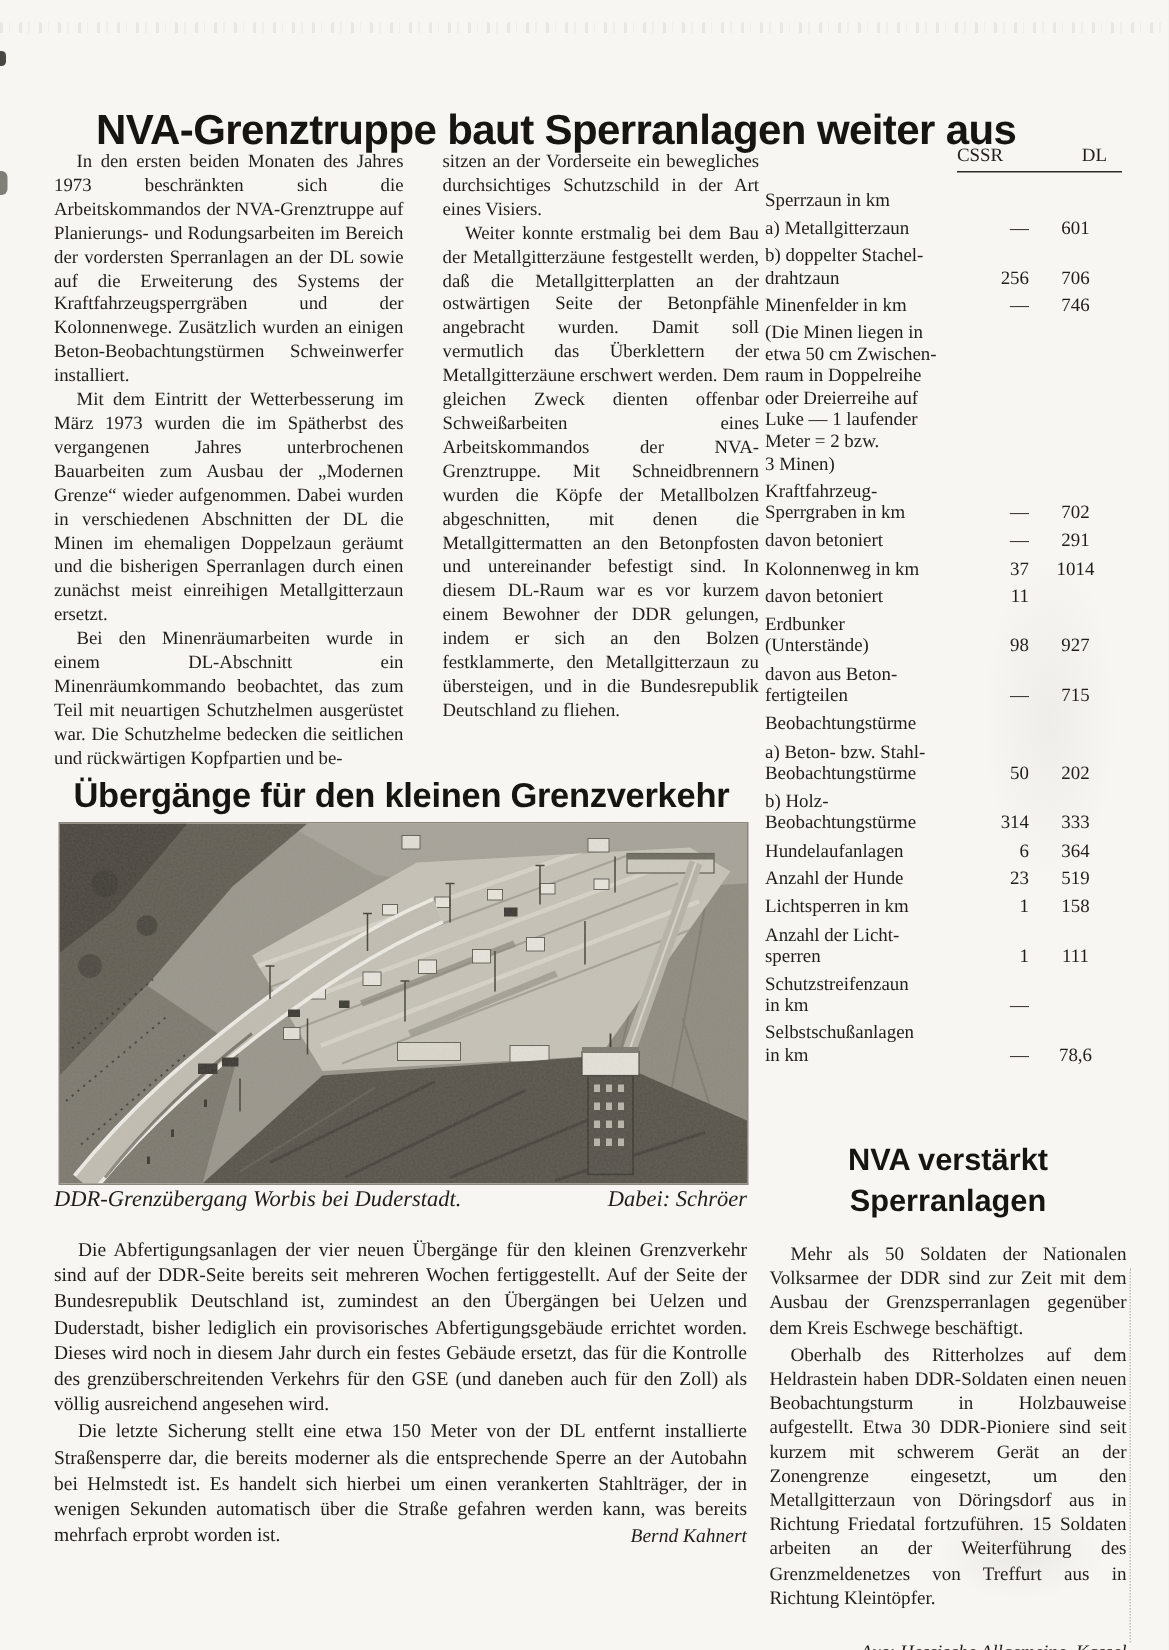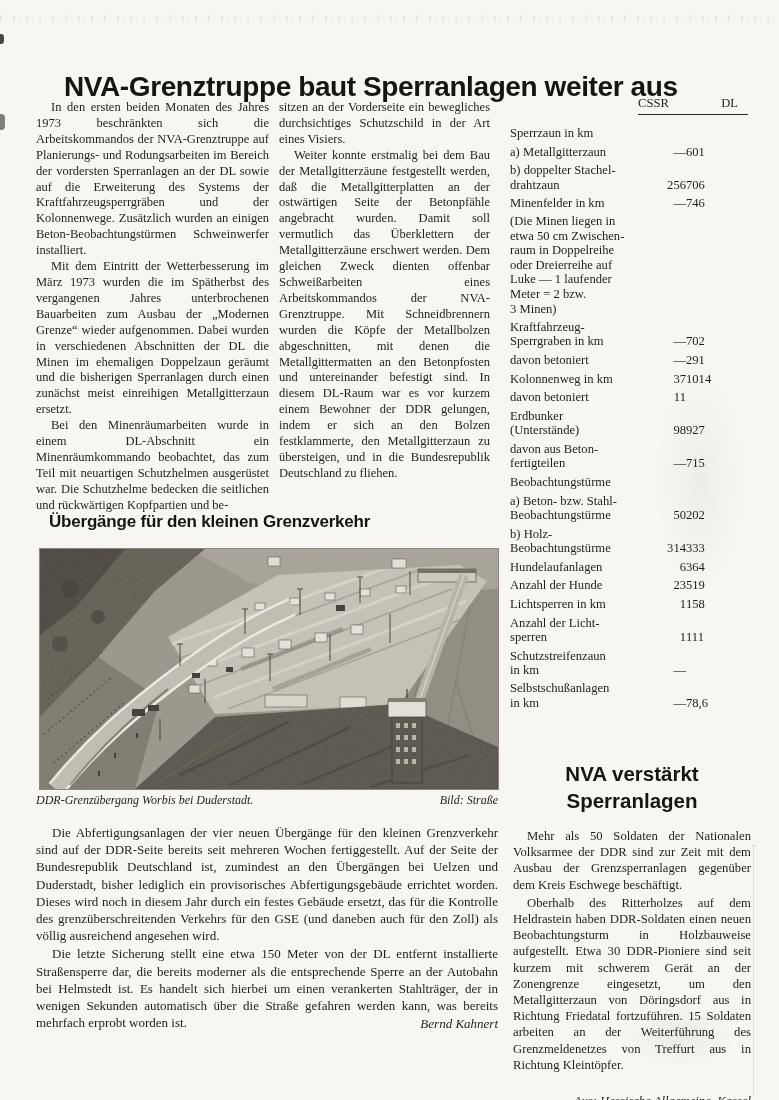--- a/index.html
+++ b/index.html
@@ -17,50 +17,50 @@
     background:radial-gradient(closest-side,rgba(120,117,108,.10),transparent 70%);}
   .scan-mottle2{position:absolute;left:640px;top:330px;width:120px;height:300px;
     background:radial-gradient(closest-side,rgba(120,117,108,.07),transparent 75%);}
 
   
   .main-title{position:absolute;left:64px;top:52px;width:680px;
     font-family:"Liberation Sans","DejaVu Sans",sans-serif;font-weight:bold;
     font-size:28px;letter-spacing:-.4px;color:#171511;white-space:nowrap;}
   .crossing-title{position:absolute;left:49px;top:498px;width:460px;
     font-family:"Liberation Sans","DejaVu Sans",sans-serif;font-weight:bold;
-    font-size:17px;letter-spacing:-.2px;color:#171511;white-space:nowrap;}
+    font-size:23px;letter-spacing:-.2px;color:#171511;white-space:nowrap;}
   .nva-title{text-align:center;font-family:"Liberation Sans","DejaVu Sans",sans-serif;
     font-weight:bold;font-size:20.5px;line-height:27px;color:#171511;margin:0 0 14px;}
 
   
   .bodytext p{margin:0;text-indent:15px;text-align:justify;}
   .bodytext p.noindent{text-indent:0;}
   .col{position:absolute;font-size:12.5px;line-height:15.9px;}
   .col1{left:36px;top:100px;width:233px;}
-  .col2{left:279px;top:100px;width:211px;}
+  .col2{left:295px;top:100px;width:211px;}
 
   
   .tablecol{position:absolute;left:510px;top:96px;width:238px;font-size:12.6px;}
   .thead{display:flex;margin-bottom:11px;}
   .thead .spacer{width:128px;}
   .thead .cols{flex:1;display:flex;border-bottom:1.6px solid #2b2923;padding-bottom:3px;}
   .thead .h-cssr{width:48px;text-align:left;}
   .thead .h-dl{flex:1;text-align:right;padding-right:10px;}
   .trow{display:flex;align-items:flex-end;margin-bottom:4.5px;}
   .trow .lbl{flex:1;white-space:pre-line;line-height:14.2px;}
   .trow .v-cssr{width:46px;text-align:right;line-height:14.2px;}
-  .trow .v-dl{width:62px;text-align:left;line-height:14.2px;}
+  .trow .v-dl{width:62px;text-align:center;line-height:14.2px;}
   .trow.note{margin-top:-1px;margin-bottom:4px;}
   .trow.note .lbl{line-height:14.6px;}
 
   
   .photo{position:absolute;left:40px;top:549px;width:458px;height:240px;}
   .photo svg{display:block;outline:1px solid #8a867d;}
   .caption-row{position:absolute;left:36px;top:793px;width:462px;display:flex;
-    font-size:12px;font-style:italic;line-height:15px;}
+    font-size:15px;font-style:italic;line-height:15px;}
   .caption-row .cap{flex:1;text-align:left;}
   .caption-row .credit{text-align:right;}
 
   
   .crossing-text{position:absolute;left:36px;top:780px;width:462px;
     font-size:13px;line-height:17.2px;margin-top:44px;}
   .crossing-text p{margin:0 0 1px;text-indent:16px;text-align:justify;}
   .byline{text-align:right;font-style:italic;margin-top:-17.2px;}
 
   
@@ -341,21 +341,21 @@
         <line x1="165" y1="130" x2="165" y2="154"></line>
         <line x1="120" y1="170" x2="120" y2="192"></line>
       </g>
 
       <rect x="0" y="0" width="458" height="240" filter="url(#grain)" opacity="0.30"></rect>
     </svg>
   </div>
 
   <div class="caption-row">
     <span class="cap">DDR-Grenzübergang Worbis bei Duderstadt.</span>
-    <span class="credit">Bild: Straße</span>
+    <span class="credit">Dabei: Schröer</span>
   </div>
 
   <div class="crossing-text bodytext">
     <p>Die Abfertigungsanlagen der vier neuen Übergänge für den kleinen Grenzverkehr sind auf der DDR-Seite bereits seit mehreren Wochen fertiggestellt. Auf der Seite der Bundesrepublik Deutschland ist, zumindest an den Übergängen bei Uelzen und Duderstadt, bisher lediglich ein provisorisches Abfertigungsgebäude errichtet worden. Dieses wird noch in diesem Jahr durch ein festes Gebäude ersetzt, das für die Kontrolle des grenzüberschreitenden Verkehrs für den GSE (und daneben auch für den Zoll) als völlig ausreichend angesehen wird.</p>
     <p>Die letzte Sicherung stellt eine etwa 150 Meter von der DL entfernt installierte Straßensperre dar, die bereits moderner als die entsprechende Sperre an der Autobahn bei Helmstedt ist. Es handelt sich hierbei um einen verankerten Stahlträger, der in wenigen Sekunden automatisch über die Straße gefahren werden kann, was bereits mehrfach erprobt worden ist.</p>
     <div class="byline">Bernd Kahnert</div>
   </div>
 
   <div class="nva-article">
     <h3 class="nva-title"><span>NVA verstärkt</span><br><span>Sperranlagen</span></h3>

